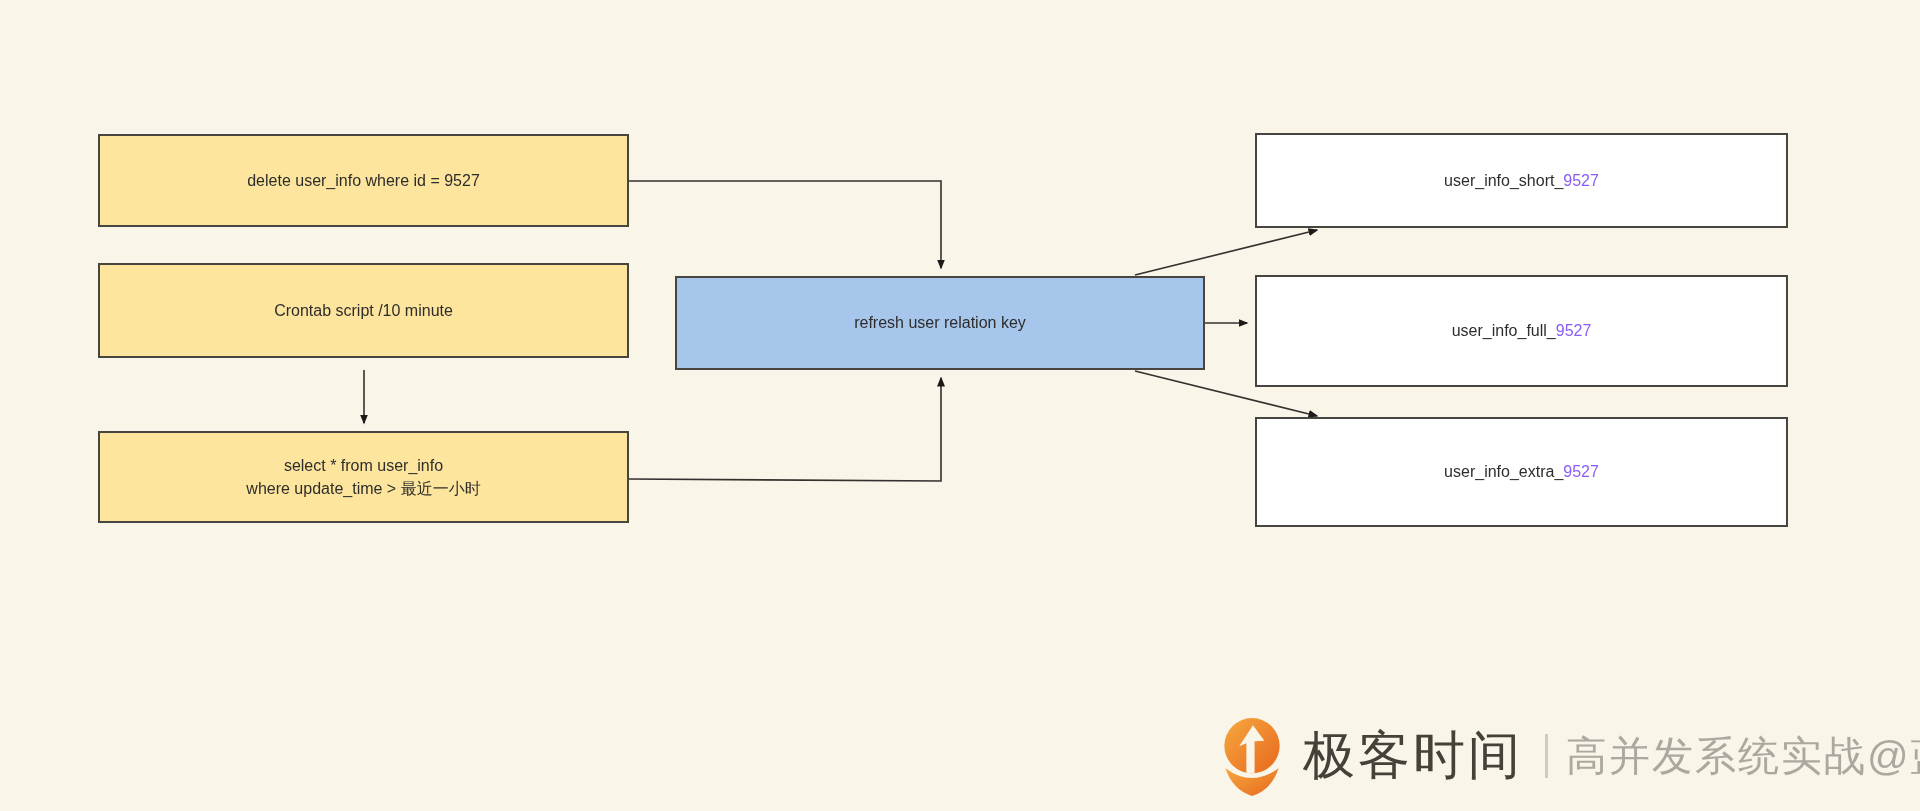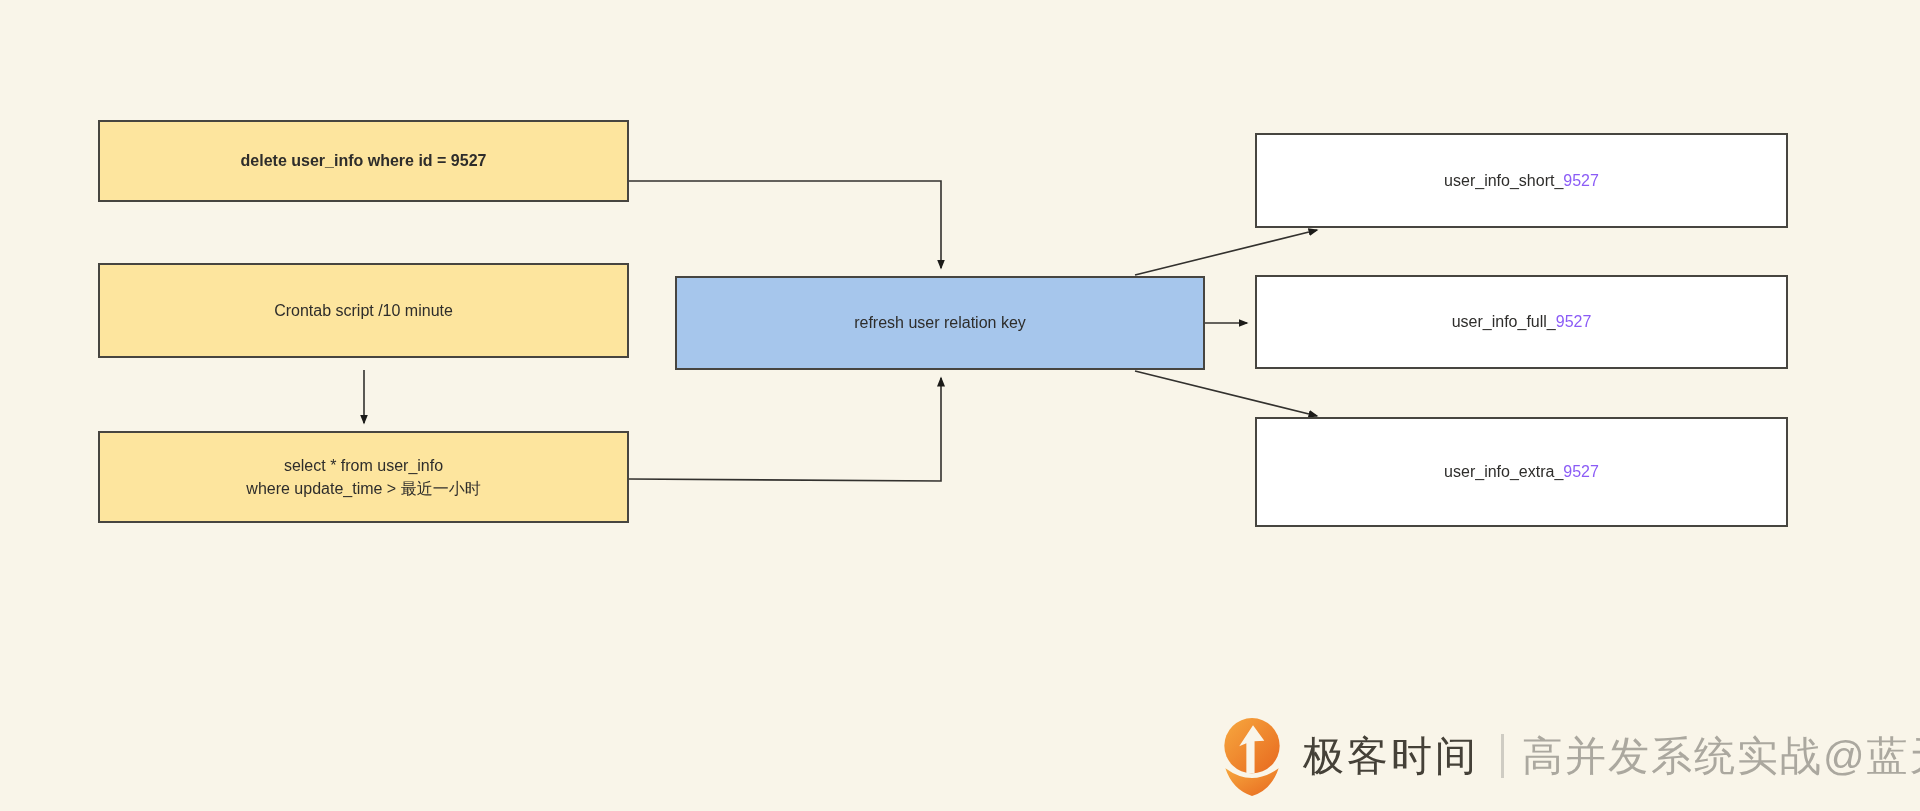--- a/index.html
+++ b/index.html
@@ -40,21 +40,21 @@
     position: absolute;
     left: 1216px;
     top: 712px;
     height: 88px;
     display: flex;
     align-items: center;
     z-index: 3;
   }
   .brand {
     margin-left: 15px;
-    font-size: 41px;
+    font-size: 52px;
     font-weight: 500;
     letter-spacing: 3px;
     color: #454138;
     white-space: nowrap;
   }
   .sep-bar {
     width: 3px;
     height: 44px;
     background: #CFCCC3;
     margin: 0 18px 0 22px;
@@ -78,42 +78,42 @@
       </marker>
     </defs>
     <path d="M629,181 L941,181 L941,268" fill="none" stroke="#33312E" stroke-width="1.6" marker-end="url(#arrow)"></path>
     <path d="M364,370 L364,423" fill="none" stroke="#33312E" stroke-width="1.6" marker-end="url(#arrow)"></path>
     <path d="M629,479 L941,481 L941,378" fill="none" stroke="#33312E" stroke-width="1.6" marker-end="url(#arrow)"></path>
     <path d="M1135,275 L1317,230" fill="none" stroke="#33312E" stroke-width="1.6" marker-end="url(#arrow)"></path>
     <path d="M1205,323 L1247,323" fill="none" stroke="#33312E" stroke-width="1.6" marker-end="url(#arrow)"></path>
     <path d="M1135,371 L1317,416" fill="none" stroke="#33312E" stroke-width="1.6" marker-end="url(#arrow)"></path>
   </svg>
 
-  <div class="node src" style="top:120px; height:82px;font-weight:bold;">
+  <div class="node src" style="top:134px; height:93px;">
     <span>delete user_info where id = 9527</span>
   </div>
 
   <div class="node src" style="top:263px; height:95px;">
     <span>Crontab script /10 minute</span>
   </div>
 
   <div class="node src" style="top:431px; height:92px;">
     <span>select * from user_info</span>
     <span>where update_time &gt; 最近一小时</span>
   </div>
 
   <div class="node center">
     <span>refresh user relation key</span>
   </div>
 
   <div class="node cache" style="top:133px; height:95px;">
     <span><span>user_info_short_</span><span class="id">9527</span></span>
   </div>
 
-  <div class="node cache" style="top:275px; height:94px;">
+  <div class="node cache" style="top:275px; height:112px;">
     <span><span>user_info_full_</span><span class="id">9527</span></span>
   </div>
 
   <div class="node cache" style="top:417px; height:110px;">
     <span><span>user_info_extra_</span><span class="id">9527</span></span>
   </div>
 
   <div class="footer">
     <svg width="72" height="82" viewBox="0 0 64 80" xmlns="http://www.w3.org/2000/svg">
       <defs>

